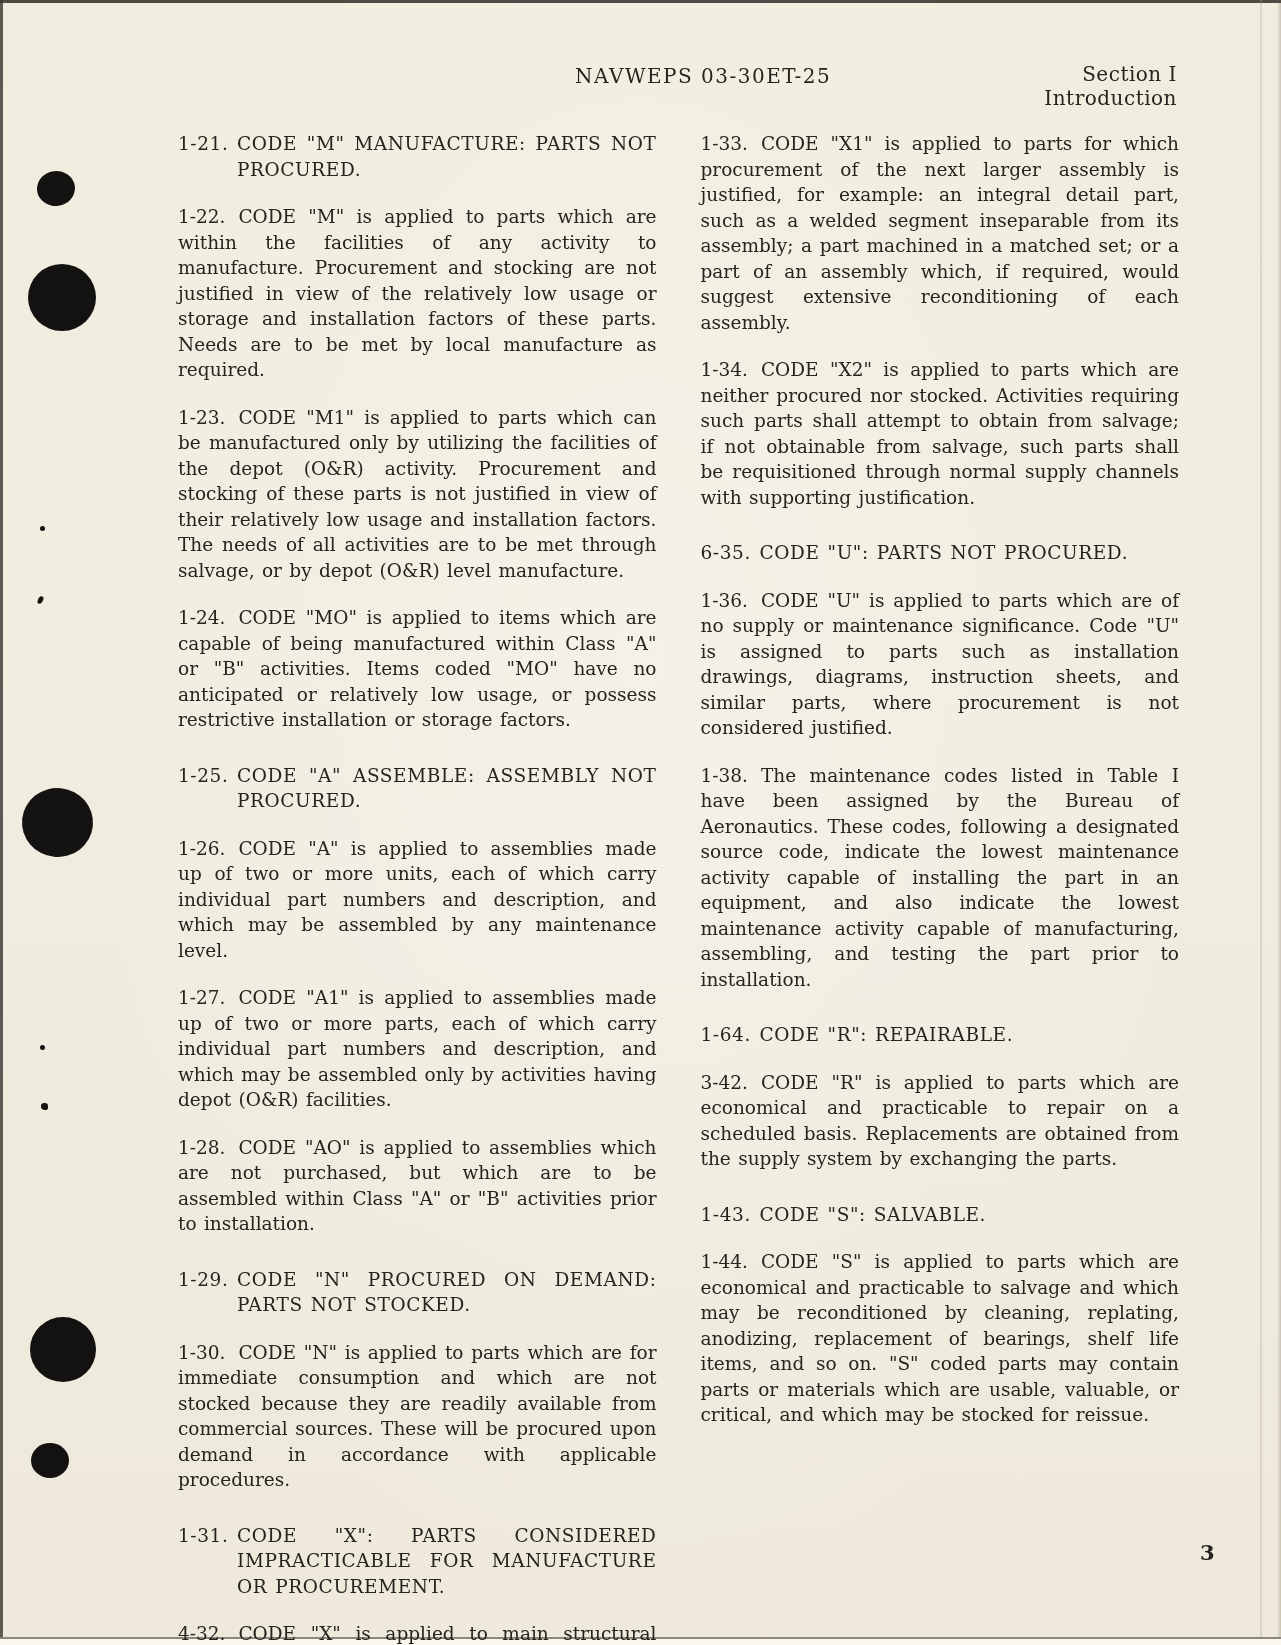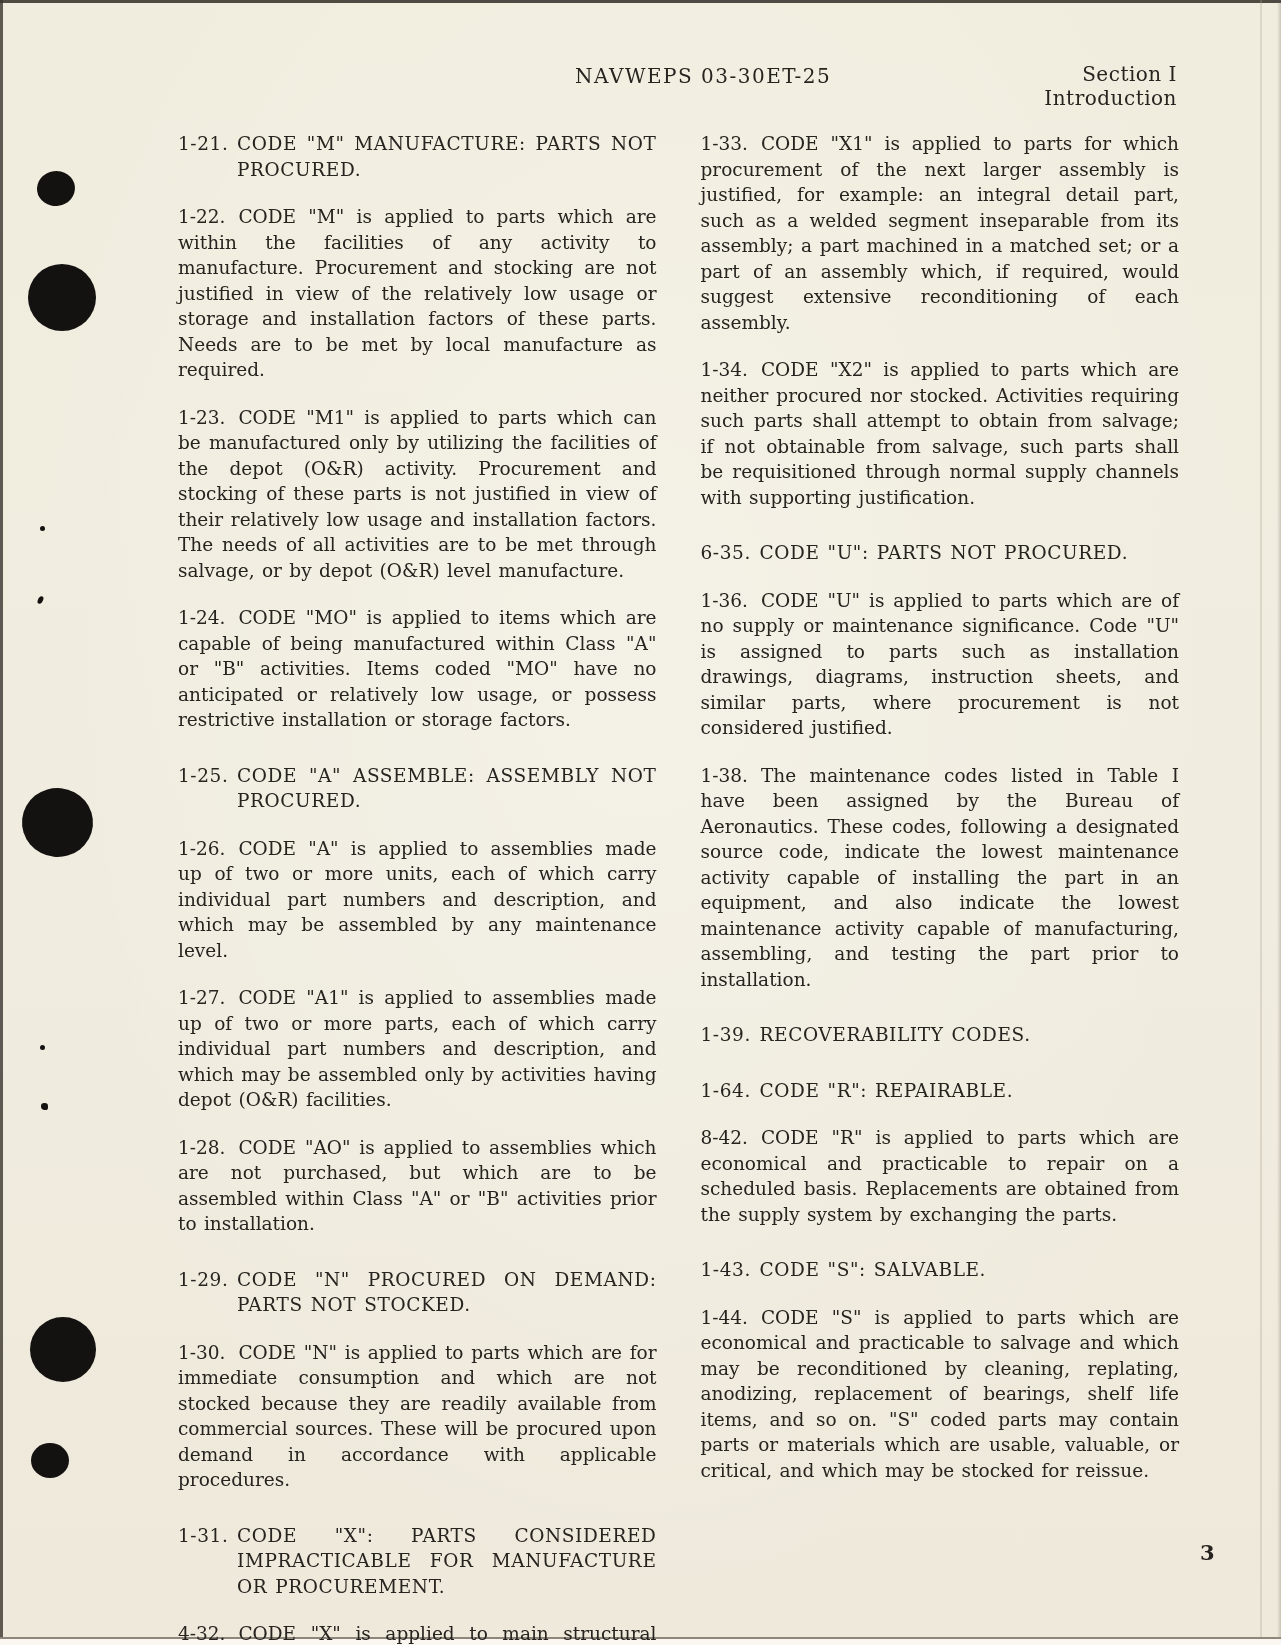--- a/index.html
+++ b/index.html
@@ -104,23 +104,22 @@
         <p class="para"><span class="pnum">1-30.</span><span class="ptext">CODE "N" is applied to parts which are for immediate consumption and which are not stocked because they are readily available from commercial sources.  These will be procured upon demand in accordance with applicable procedures.</span></p>
         <p class="para hang"><span class="pnum">1-31.</span><span class="ptext">CODE "X":  PARTS CONSIDERED IMPRACTICABLE FOR MANUFACTURE OR PROCUREMENT.</span></p>
         <p class="para"><span class="pnum">4-32.</span><span class="ptext">CODE "X" is applied to main structural members or similar parts which, if required, would suggest extensive equipment reconditioning.  The need of a part, or parts, coded "X" should normally result in a recommendation to retire the equipment from service.</span></p>
       </div>
     <div class="col" id="col-right">
         <p class="para"><span class="pnum">1-33.</span><span class="ptext">CODE "X1" is applied to parts for which procurement of the next larger assembly is justified, for example:  an integral detail part, such as a welded segment inseparable from its assembly; a part machined in a matched set; or a part of an assembly which, if required, would suggest extensive reconditioning of each assembly.</span></p>
         <p class="para"><span class="pnum">1-34.</span><span class="ptext">CODE "X2" is applied to parts which are neither procured nor stocked.  Activities requiring such parts shall attempt to obtain from salvage; if not obtainable from salvage, such parts shall be requisitioned through normal supply channels with supporting justification.</span></p>
         <p class="para hang"><span class="pnum">6-35.</span><span class="ptext">CODE "U":  PARTS NOT PROCURED.</span></p>
         <p class="para"><span class="pnum">1-36.</span><span class="ptext">CODE "U" is applied to parts which are of no supply or maintenance significance.  Code "U" is assigned to parts such as installation drawings, diagrams, instruction sheets, and similar parts, where procurement is not considered justified.</span></p>
         <p class="para"><span class="pnum">1-38.</span><span class="ptext">The maintenance codes listed in Table I have been assigned by the Bureau of Aeronautics.  These codes, following a designated source code, indicate the lowest maintenance activity capable of installing the part in an equipment, and also indicate the lowest maintenance activity capable of manufacturing, assembling, and testing the part prior to installation.</span></p>
-        <p class="para hang"><span class="pnum">1-39.</span><span class="ptext">RECOVERABILITY CODES.</span></p>
         <p class="para hang"><span class="pnum">1-64.</span><span class="ptext">CODE "R":  REPAIRABLE.</span></p>
-        <p class="para"><span class="pnum">8-42.</span><span class="ptext">CODE "R" is applied to parts which are economical and practicable to repair on a scheduled basis.  Replacements are obtained from the supply system by exchanging the parts.</span></p>
+        <p class="para"><span class="pnum">3-42.</span><span class="ptext">CODE "R" is applied to parts which are economical and practicable to repair on a scheduled basis.  Replacements are obtained from the supply system by exchanging the parts.</span></p>
         <p class="para hang"><span class="pnum">1-43.</span><span class="ptext">CODE "S":  SALVABLE.</span></p>
         <p class="para"><span class="pnum">1-44.</span><span class="ptext">CODE "S" is applied to parts which are economical and practicable to salvage and which may be reconditioned by cleaning, replating, anodizing, replacement of bearings, shelf life items, and so on.  "S" coded parts may contain parts or materials which are usable, valuable, or critical, and which may be stocked for reissue.</span></p>
       </div>
   </div>
 
   <div class="page-number">3</div>
 
   <div>
     <div class="ink ink-1"></div>
     <div class="ink ink-2"></div>

